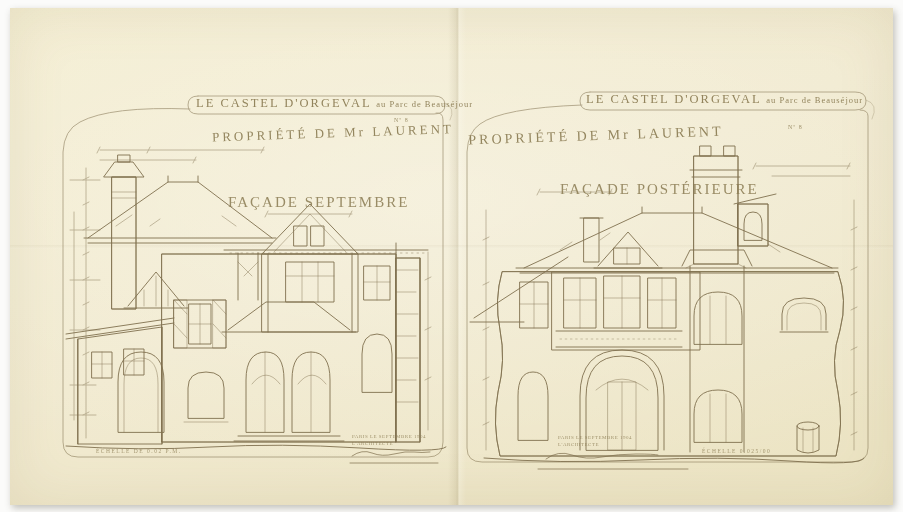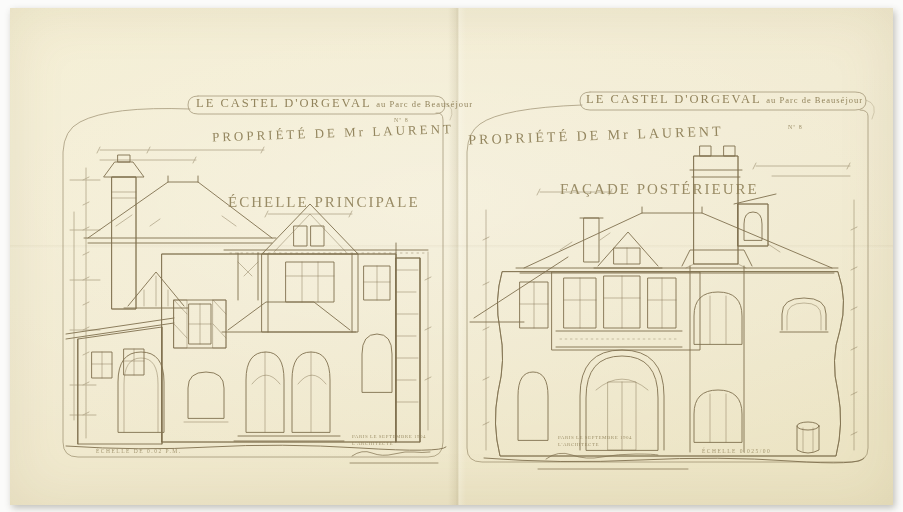--- a/index.html
+++ b/index.html
@@ -262,21 +262,21 @@
     <path class="sig" d="M352 456 q10 -7 20 -3 t22 1 t20 -2 t16 0 M350 463 H438"></path>
     <path class="sig" d="M546 459 q12 -9 26 -4 t30 2 t34 -3 t22 1 M538 469 H688"></path>
   </svg>
 
   <div class="txt title" style="left:196px;top:96px;width:246px;">
     <span>LE CASTEL D'ORGEVAL</span>
     <span class="tail">au Parc de Beauséjour</span>
   </div>
   <div class="txt plate" style="left:394px;top:117px;">Nº 8</div>
   <div class="txt owner rot-2" style="left:212px;top:126px;width:200px;">PROPRIÉTÉ DE Mr LAURENT</div>
-  <div class="txt facadelbl" style="left:228px;top:194px;">ÉCHELLE PRINCIPALE</div>
+  <div class="txt facadelbl" style="left:228px;top:194px;">FAÇADE SEPTEMBRE</div>
   <div class="txt sigblock" style="left:352px;top:433px;">
     <div>PARIS LE SEPTEMBRE 1904</div>
     <div>L'ARCHITECTE</div>
   </div>
   <div class="txt scale" style="left:96px;top:448px;">ÉCHELLE DE 0.02 P.M.</div>
 
   <div class="txt title" style="left:586px;top:92px;width:274px;">
     <span>LE CASTEL D'ORGEVAL</span>
     <span class="tail">au Parc de Beauséjour</span>
   </div>

